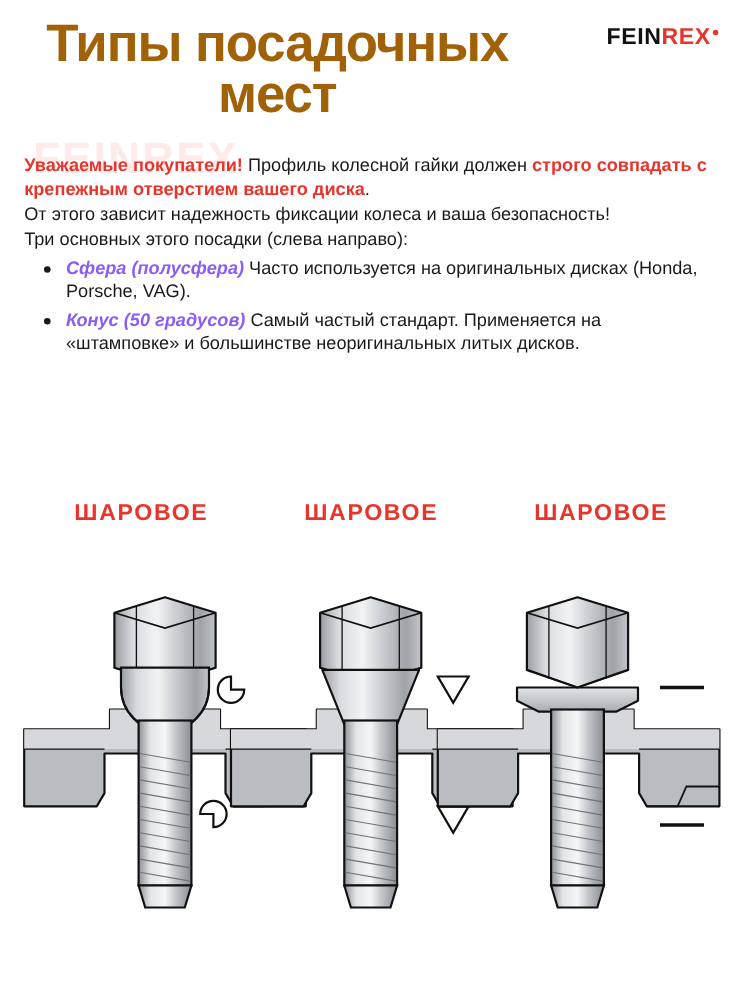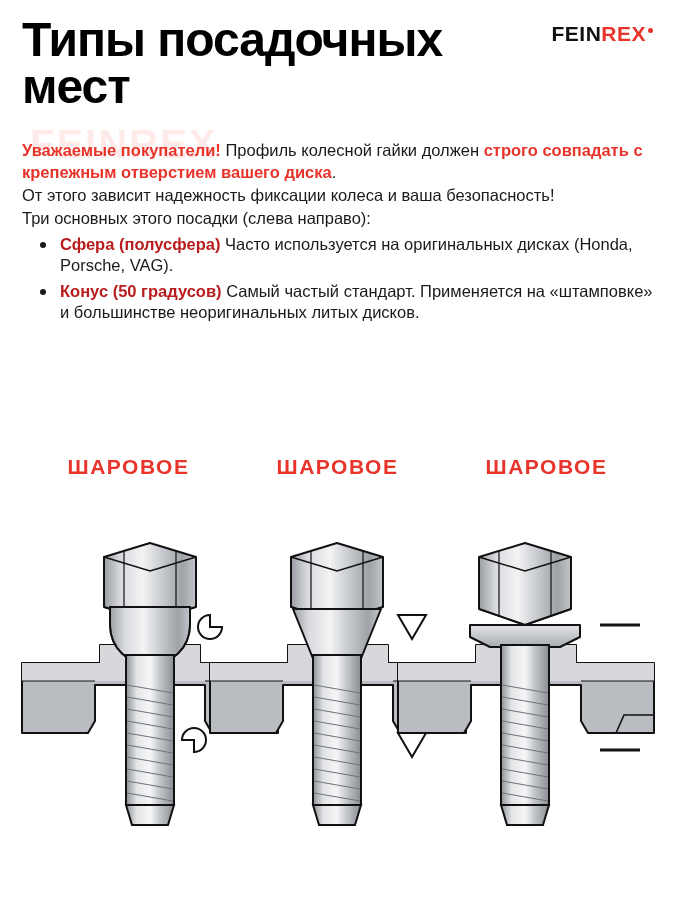--- a/index.html
+++ b/index.html
@@ -45,23 +45,24 @@
     border-radius: 50%;
     background: #e8342a;
     vertical-align: super;
     margin-left: 2px;
   }
   h1.title {
     margin: 0;
     font-size: 48px;
     line-height: 0.98;
     font-weight: bold;
-    color: #000000;
+    color: #a16207;
     letter-spacing: -1px;
     max-width: 460px;
+    text-align: center;
   }
 
   
   .intro {
     margin-top: 30px;
     font-size: 16.5px;
     line-height: 1.3;
     color: #1a1a1a;
   }
   .intro .red-bold { color: #e8342a; font-weight: bold; }
@@ -83,21 +84,21 @@
   }
   ul.types li:before {
     content: "";
     position: absolute;
     left: -8px;
     top: 8px;
     width: 6px; height: 6px;
     border-radius: 50%;
     background: #1a1a1a;
   }
-  ul.types .term { color: #b91c1c; font-weight: bold; }
+  ul.types .term { color: #8b5cf6; font-weight: bold; font-style: italic; }
 
   
   .diagram {
     position: absolute;
     left: 0;
     top: 455px;
     width: 675px;
     height: 430px;
   }
   .cap-row {

